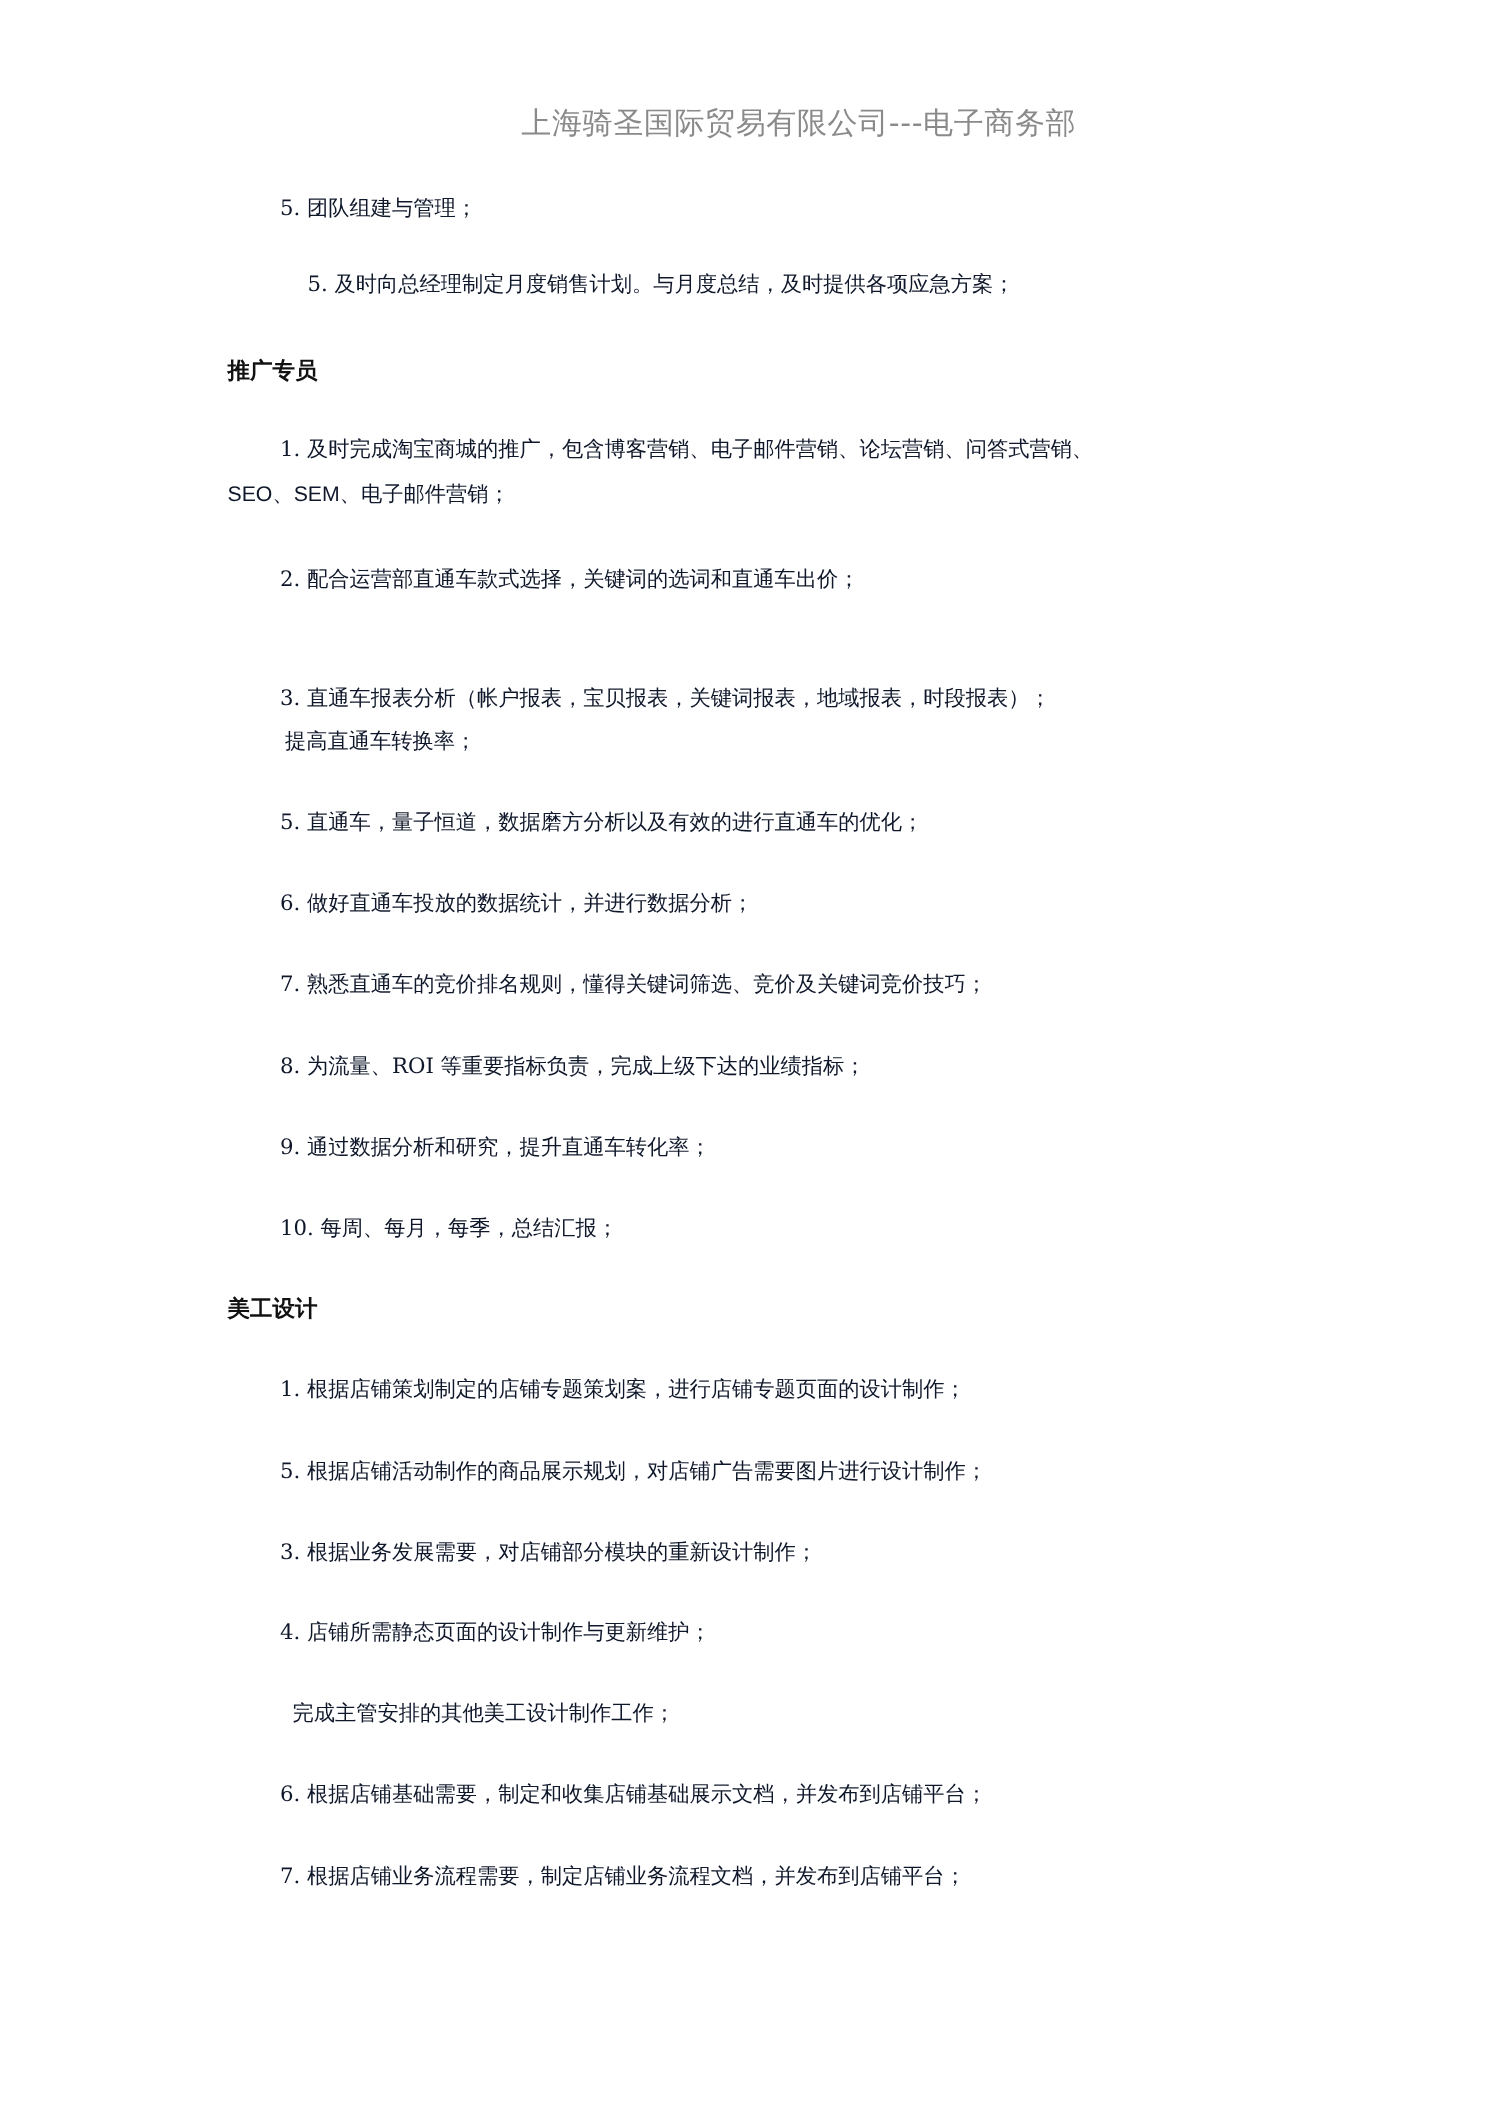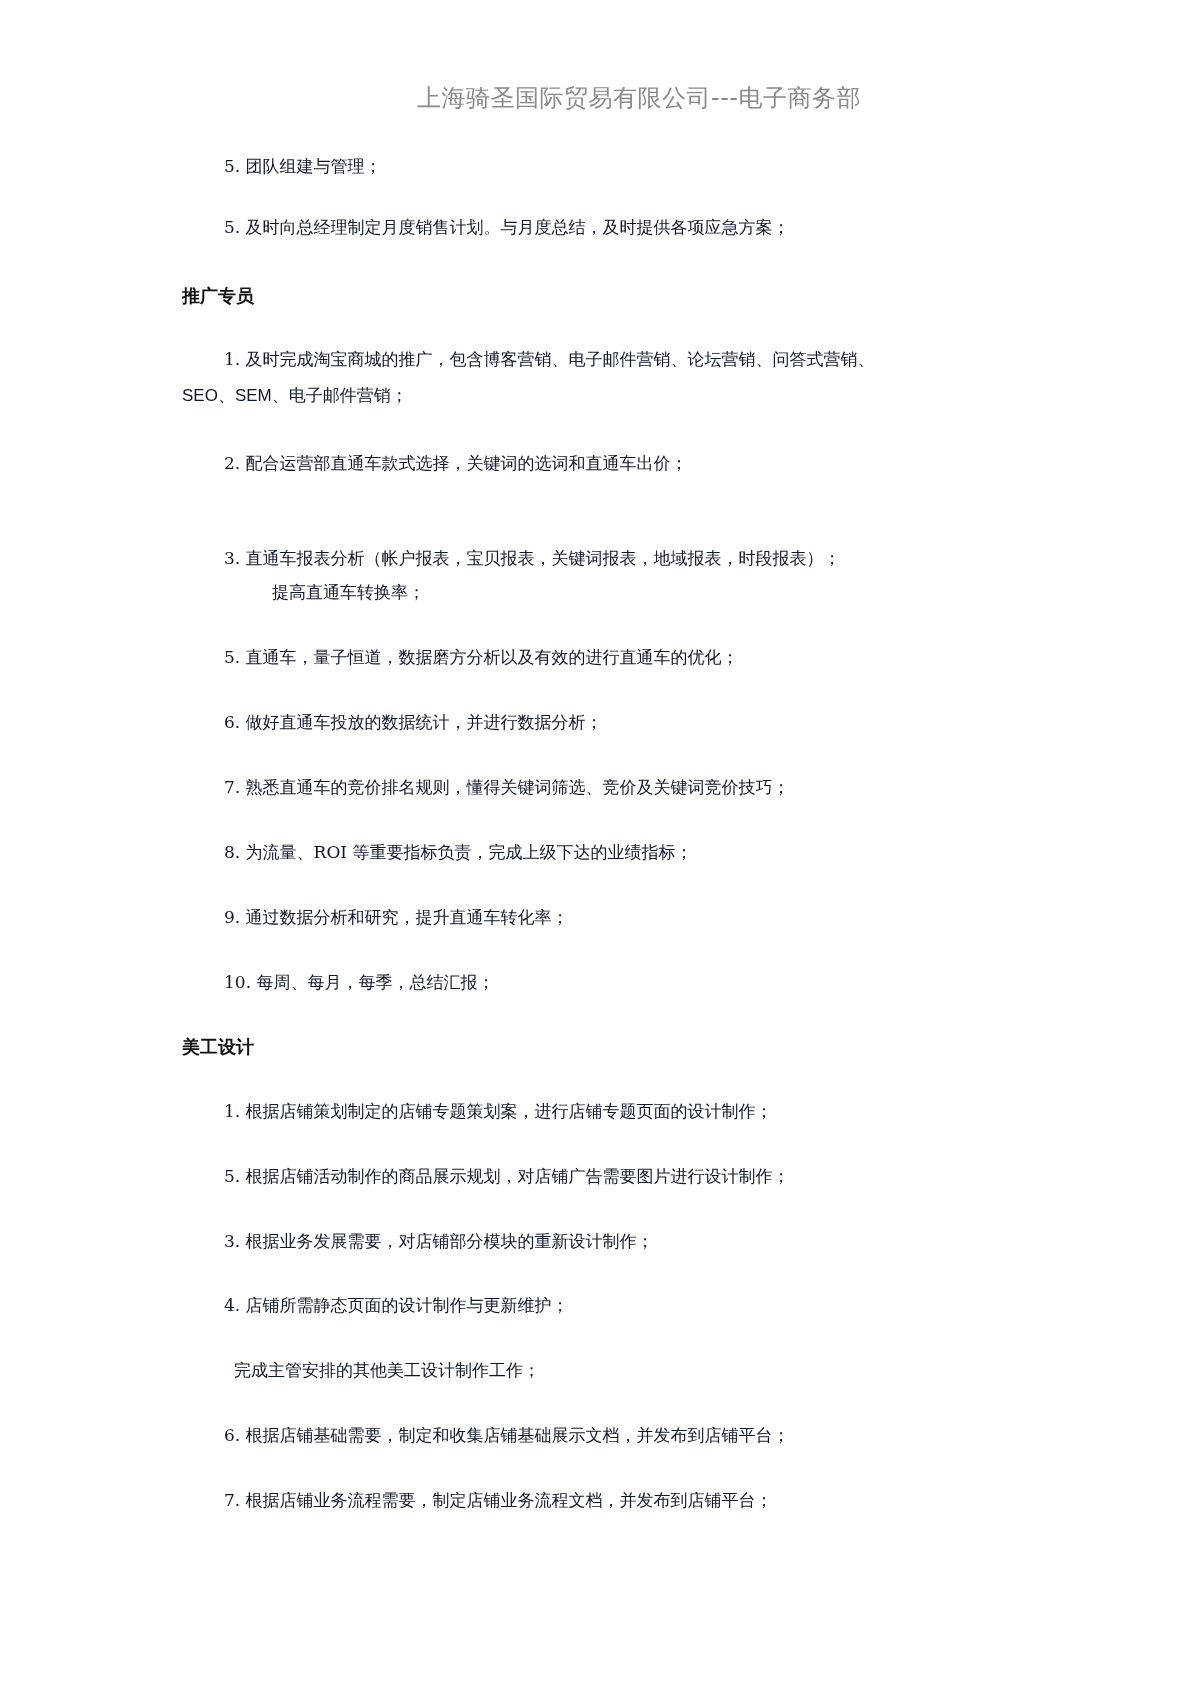--- a/index.html
+++ b/index.html
@@ -16,29 +16,29 @@
   .heading { position: absolute; left: 182px; font-family: "DejaVu Sans", "Liberation Sans", sans-serif;
              font-weight: bold; font-size: 18px; color: #111; }
   .sans { font-family: "Liberation Sans", "DejaVu Sans", sans-serif; }
 </style>
 </head>
 <body>
 
 <div class="header">上海骑圣国际贸易有限公司---电子商务部</div>
 
 <div class="line ind" style="top:155px;">5. 团队组建与管理；</div>
-<div class="line ind" style="top:216px;">5. 及时向总经理制定月度销售计划。与月度总结，及时提供各项应急方案；</div>
+<div class="line ind" style="top:216px;margin-left:22px;">5. 及时向总经理制定月度销售计划。与月度总结，及时提供各项应急方案；</div>
 
 <div class="heading" style="top:284px;">推广专员</div>
 
 <div class="line ind" style="top:348px;">1. 及时完成淘宝商城的推广，包含博客营销、电子邮件营销、论坛营销、问答式营销、</div>
 <div class="line flush sans" style="top:384px;">SEO、SEM、电子邮件营销；</div>
 <div class="line ind" style="top:452px;">2. 配合运营部直通车款式选择，关键词的选词和直通车出价；</div>
 <div class="line ind" style="top:547px;">3. 直通车报表分析（帐户报表，宝贝报表，关键词报表，地域报表，时段报表）；</div>
-<div class="line ind2" style="top:581px;margin-left:44px;">提高直通车转换率；</div>
+<div class="line ind2" style="top:581px;">提高直通车转换率；</div>
 <div class="line ind" style="top:646px;">5. 直通车，量子恒道，数据磨方分析以及有效的进行直通车的优化；</div>
 <div class="line ind" style="top:711px;">6. 做好直通车投放的数据统计，并进行数据分析；</div>
 <div class="line ind" style="top:776px;">7. 熟悉直通车的竞价排名规则，懂得关键词筛选、竞价及关键词竞价技巧；</div>
 <div class="line ind" style="top:841px;">8. 为流量、ROI 等重要指标负责，完成上级下达的业绩指标；</div>
 <div class="line ind" style="top:906px;">9. 通过数据分析和研究，提升直通车转化率；</div>
 <div class="line ind" style="top:971px;">10. 每周、每月，每季，总结汇报；</div>
 
 <div class="heading" style="top:1035px;">美工设计</div>
 
 <div class="line ind" style="top:1100px;">1.  根据店铺策划制定的店铺专题策划案，进行店铺专题页面的设计制作；</div>

